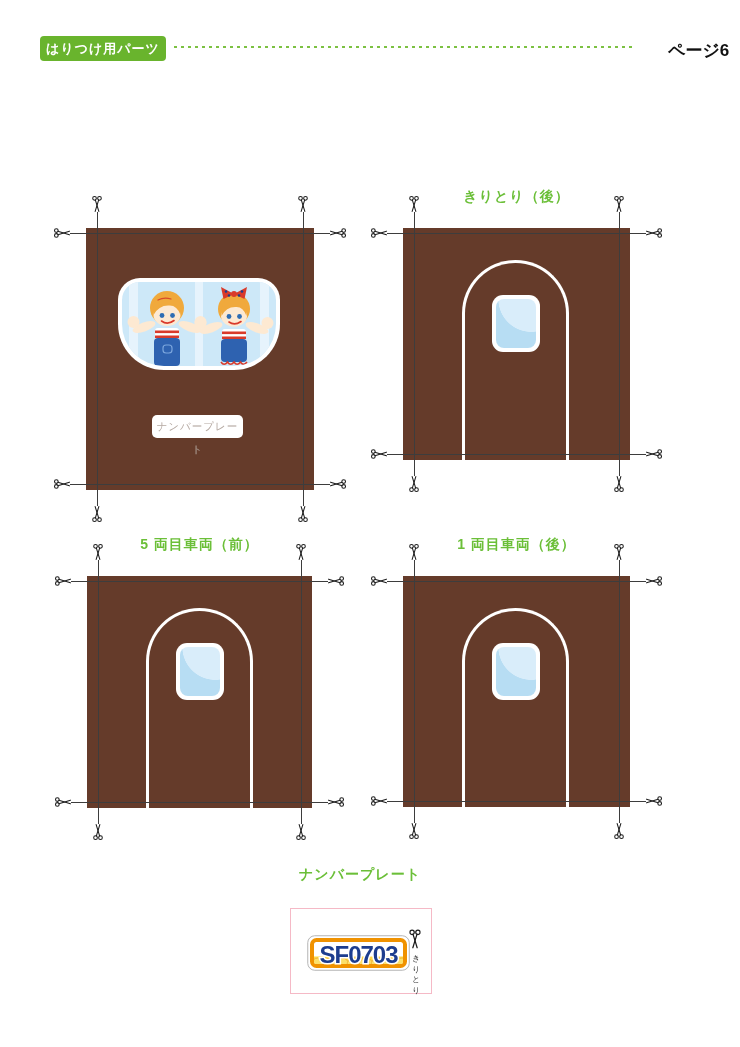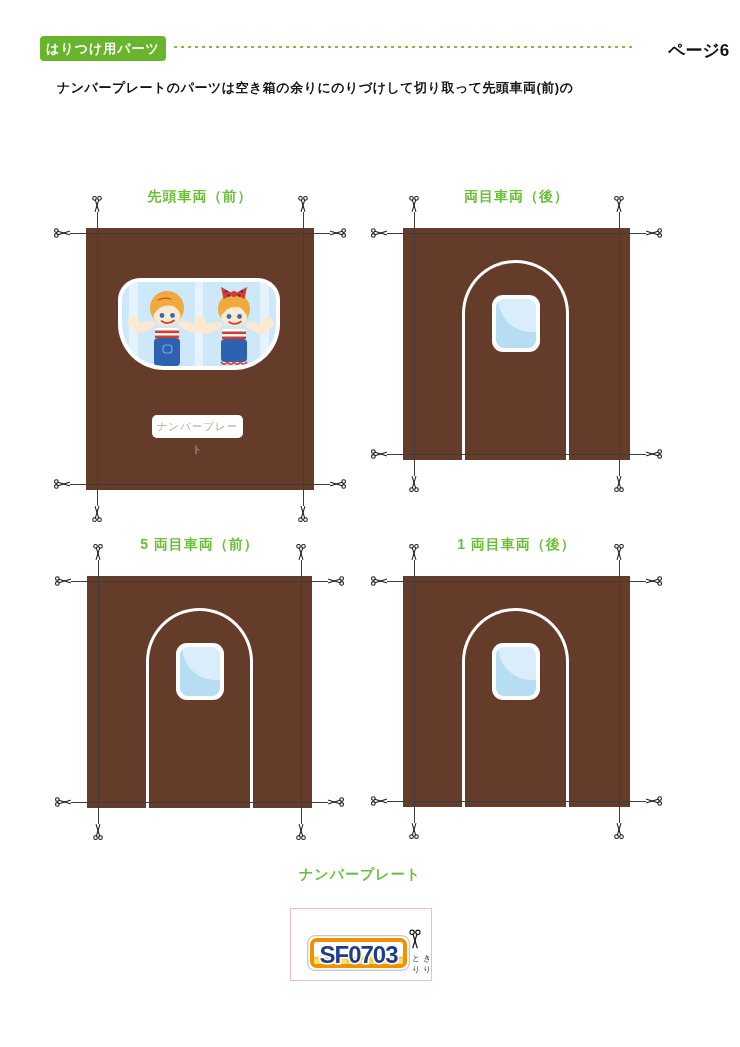--- a/index.html
+++ b/index.html
@@ -50,21 +50,21 @@
   .kidsart{position:absolute;inset:4px;border-radius:18px 18px 42px 42px;overflow:hidden;}
   .kidsart svg{display:block;width:100%;height:100%;}
 
   .plate-placeholder{position:absolute;left:66px;top:187px;width:91px;height:23px;background:#fff;
         border-radius:5px;color:#b5a9a2;font-size:10.5px;text-align:center;line-height:23px;
         letter-spacing:1px;}
 
   
   .plate-section-label{position:absolute;left:260px;top:866px;width:200px;text-align:center;
         color:#6bbf38;font-weight:bold;font-size:14px;letter-spacing:1px;}
-  .plate-box{position:absolute;left:290px;top:908px;width:142px;height:73px;background:#fff;
+  .plate-box{position:absolute;left:290px;top:908px;width:142px;height:86px;background:#fff;
         border:1.5px solid #f5b9c6;box-sizing:border-box;}
   .plate-wrap{position:absolute;left:16px;top:26px;width:103px;height:36px;}
   .plate-cut{position:absolute;left:124px;top:30px;width:20px;height:12px;
         transform:translate(-50%,-50%) rotate(90deg);}
   .plate-cut svg{display:block;width:100%;height:100%;}
   .kiritori{position:absolute;left:118px;top:40px;writing-mode:vertical-rl;font-size:8px;
         color:#333;letter-spacing:1.5px;}
 
   .hidden-defs{position:absolute;width:0;height:0;overflow:hidden;}
 </style>
@@ -82,25 +82,23 @@
   </defs>
 </svg>
 
 <div id="page">
 
   <div class="badge">はりつけ用パーツ</div>
   <div class="dash-line"></div>
   <div class="page-label">ページ6</div>
 
   <div class="instructions">
-    <div>ナンバープレートのパーツは空き箱の余りにのりづけして切り取って先頭車両(前)の</div>
   </div>
 
-  <div class="panel-title t1">先頭車両（前）</div>
-  <div class="panel-title t2">両目車両（後）</div>
+  <div class="panel-title t2">きりとり（後）</div>
   <div class="panel-title t3">5 両目車両（前）</div>
   <div class="panel-title t4">1 両目車両（後）</div>
 
   <div class="panel p1">
     <div class="kidswin">
       <div class="kidsart">
         <svg viewBox="0 0 154 84" preserveAspectRatio="none">
           <rect width="154" height="84" fill="#cde8f8"></rect>
           <rect x="7" y="0" width="9" height="84" fill="#e6f3fc"></rect>
           <rect x="73" y="0" width="8" height="84" fill="#e6f3fc"></rect>

